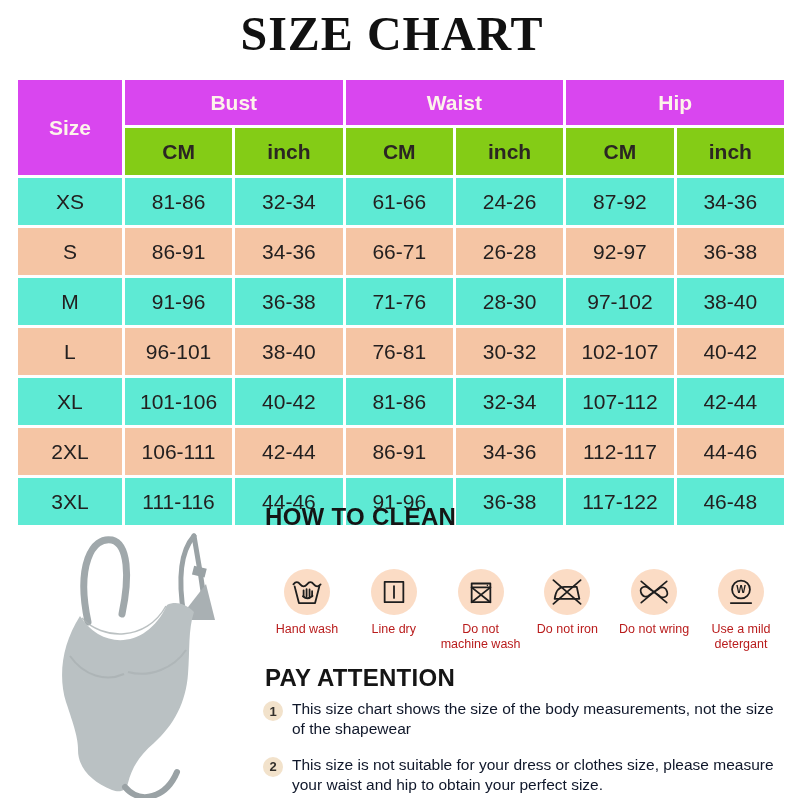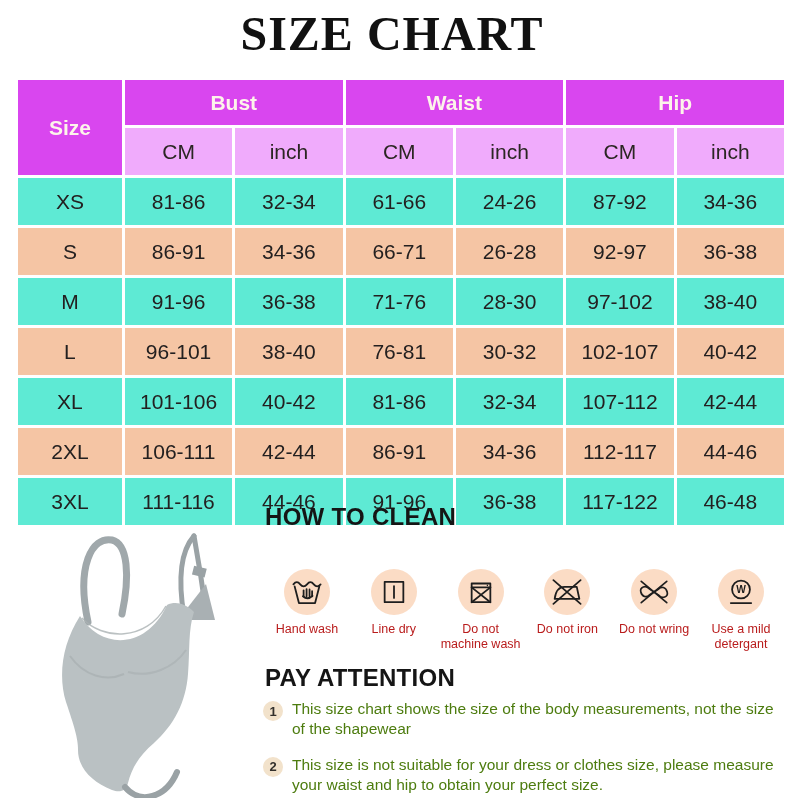--- a/index.html
+++ b/index.html
@@ -17,21 +17,21 @@
     border-collapse:collapse;table-layout:fixed;
   }
   .size-table th,.size-table td{
     border:3px solid #ffffff;text-align:center;vertical-align:middle;
     font-size:21px;padding:0;
   }
   .size-table thead tr.group-row{height:48px;}
   .size-table thead tr.unit-row{height:50px;}
   .size-table tbody tr{height:50px;}
   .th-orange{background:#d946ef;color:#fdf4ea;font-weight:700;font-size:21px;}
-  .th-unit{background:#f0abfc;font-weight:400;color:#2b2623;}
+  .th-unit{background:#84cc16;font-weight:700;color:#2b2623;}
   .row-light td{background:#5eead4;}
   .row-dark td{background:#F5C5A4;}
   .bodysuit-wrap{position:absolute;left:28px;top:524px;width:215px;height:274px;}
   .section-title{
     position:absolute;left:265px;margin:0;font-size:24px;font-weight:800;
     letter-spacing:.3px;color:#151515;
   }
   #care-title{top:503px;}
   #attention-title{top:664px;}
   .icons-row{
@@ -45,21 +45,21 @@
   }
   .icon-circle svg{display:block;}
   .icon-label{font-size:12.5px;line-height:1.18;color:#b91c1c;}
   .notes{position:absolute;left:263px;top:699px;width:518px;}
   .note{display:flex;gap:9px;margin-bottom:15px;align-items:flex-start;}
   .note-num{
     flex:none;width:20px;height:20px;border-radius:50%;background:#F2E2CB;
     display:flex;align-items:center;justify-content:center;
     font-size:13px;font-weight:700;color:#33302c;margin-top:2px;
   }
-  .note-text{font-size:15.5px;line-height:1.32;color:#4d7c0f;}
+  .note-text{font-size:15.5px;line-height:1.32;color:#0f172a;}
 </style>
 </head>
 <body>
 
 <h1 class="title">SIZE CHART</h1>
 
 <table class="size-table">
   <colgroup>
     <col style="width:13.9%">
       <col style="width:14.35%">

